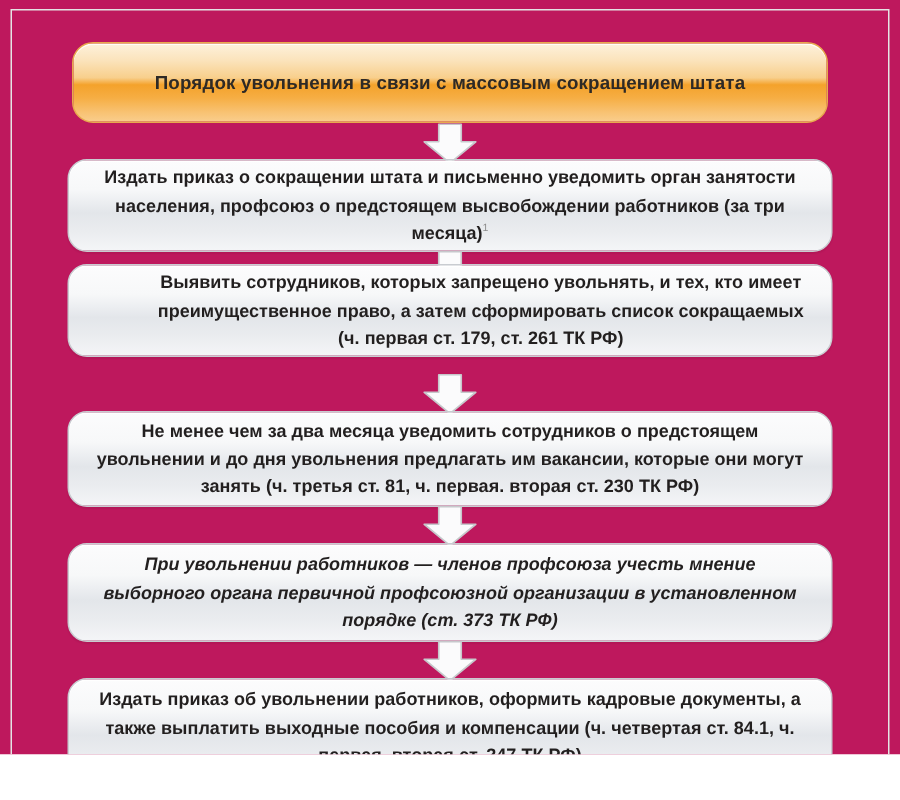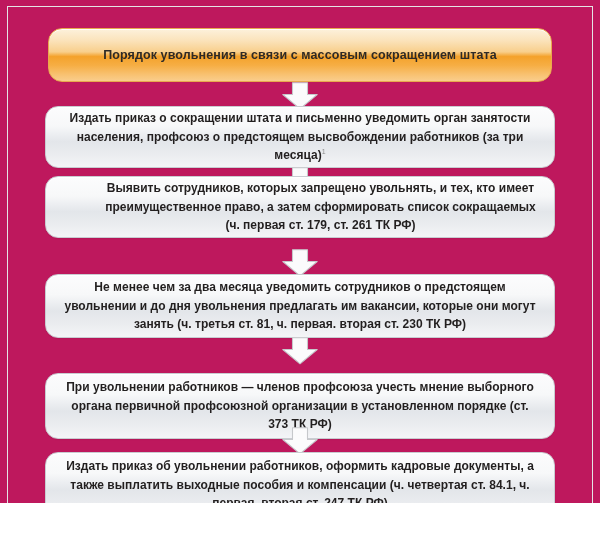--- a/index.html
+++ b/index.html
@@ -104,21 +104,21 @@
     font-size: 7px;
     font-weight: normal;
     color: #8d8d8d;
     vertical-align: super;
   }
 
   
   .box1 { top: 106px; height: 62px; }
   .box2 { top: 176px; height: 62px; padding-left: 41px; }
   .box3 { top: 274px; height: 64px; }
-  .box4 { top: 373px; height: 66px; }
+  .box4 { top: 362px; height: 66px; font-style: italic; }
   .box5 { top: 452px; height: 66px; }
 
   
   .arrow {
     position: absolute;
     left: 281px;
     width: 38px;
     height: 28px;
   }
   .arrow svg { display: block; }

